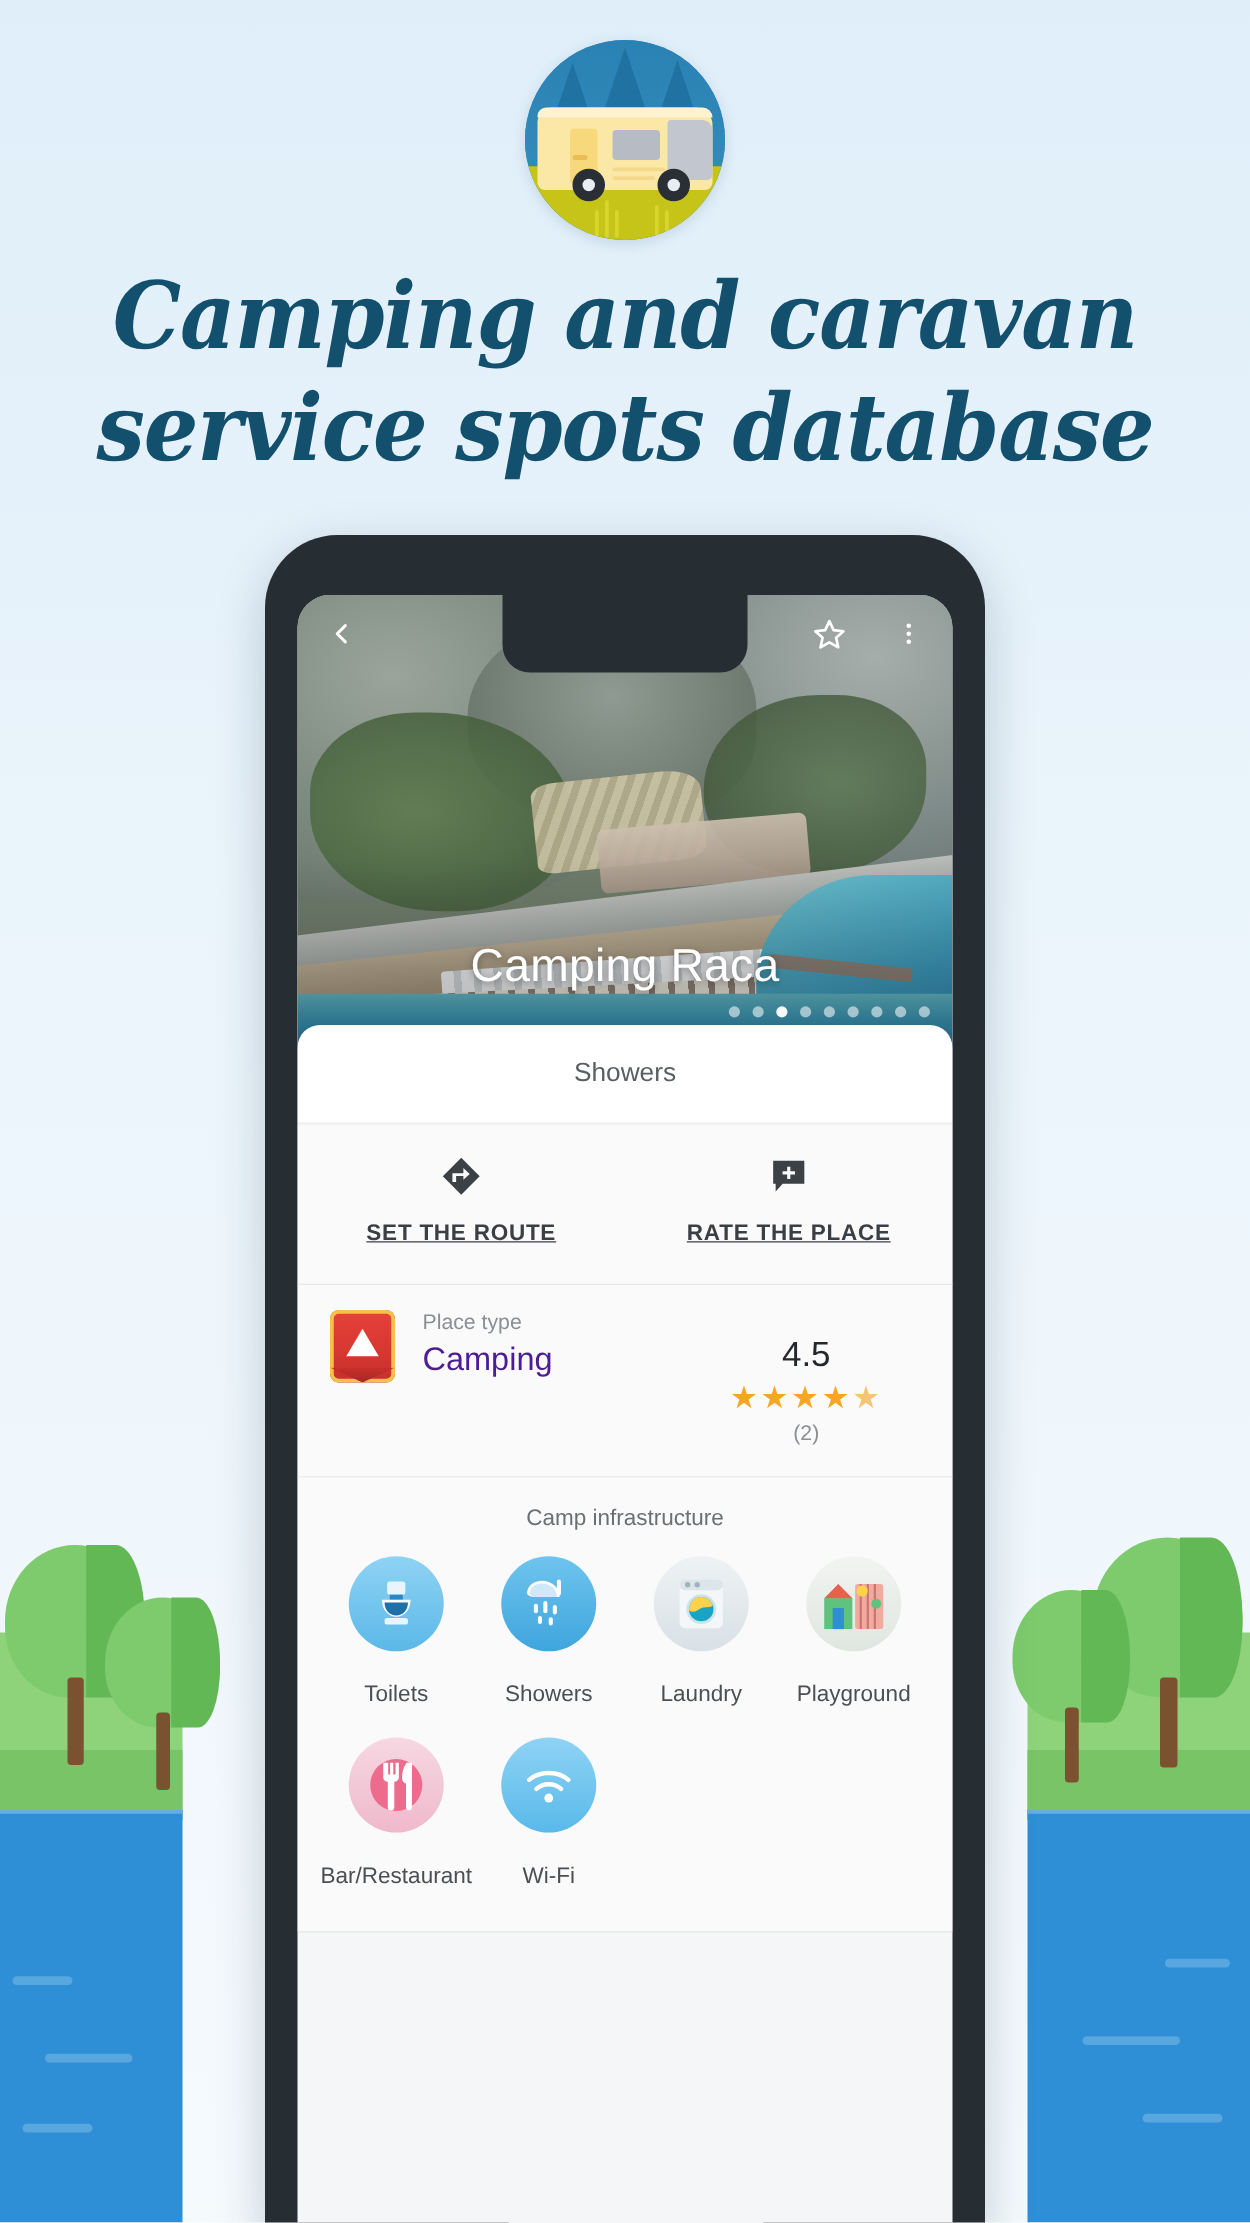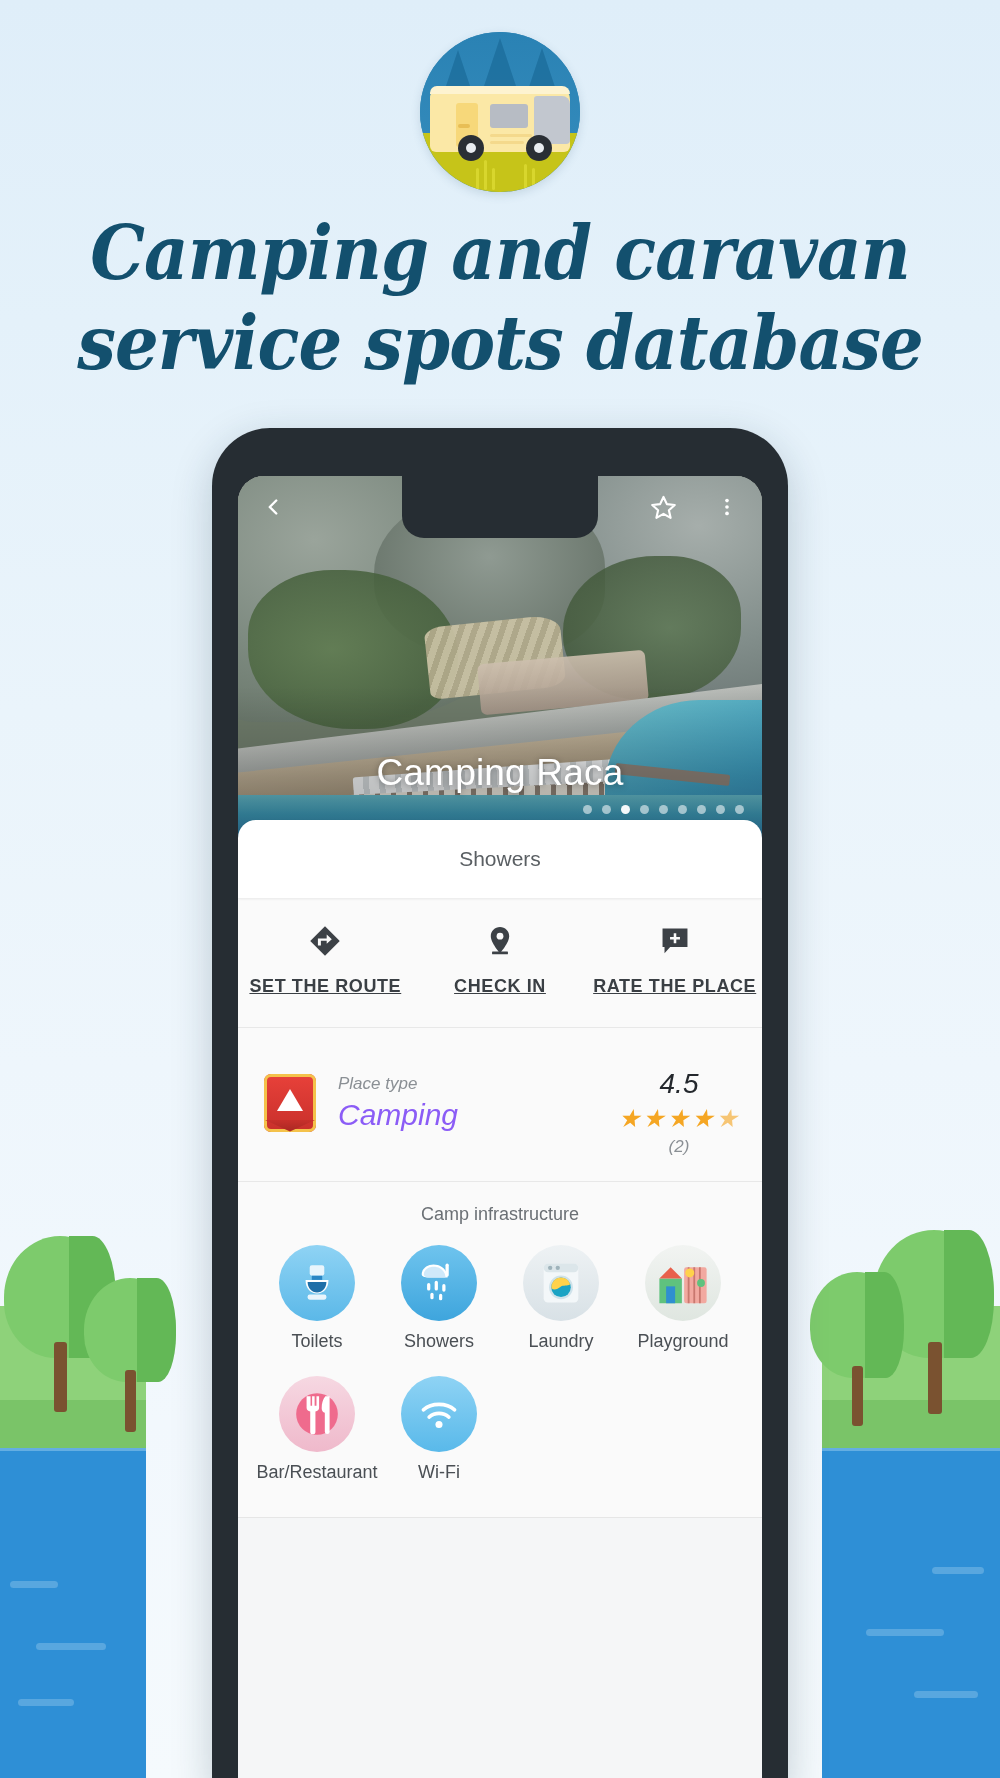--- a/index.html
+++ b/index.html
@@ -243,52 +243,51 @@
     border-bottom: 1px solid #e8e8e8;
   }
   .action { flex: 1; display:flex; flex-direction: column; align-items:center; gap: 18px; }
   .action-label {
     font-size: 18px; font-weight: 700; color: #3a3f44; letter-spacing: .6px; text-decoration: underline;
   }
 
   
   .place-row {
     background: #fafafa;
-    display: flex; align-items: center;
-    padding: 20px 8px 24px 26px;
+    display: flex; align-items: flex-start;
+    padding: 20px 42px 24px 26px;
     border-bottom: 1px solid #e8e8e8;
-    font-style: italic;
   }
   .badge-icon {
     width: 52px; height: 58px;
     background: linear-gradient(180deg,#e8413a,#c8302b);
     border-radius: 7px 7px 7px 7px;
     position: relative;
     display:flex; align-items:center; justify-content:center;
     box-shadow: inset 0 0 0 3px #f4c24a;
   }
   .badge-icon::before{
     content:""; position:absolute; left:0; right:0; bottom:0; height:12px;
     background: linear-gradient(180deg,#c8302b,#a82722);
     clip-path: polygon(0 0, 100% 0, 50% 100%);
   }
   .badge-tent { width:0;height:0; border-left:13px solid transparent; border-right:13px solid transparent; border-bottom:22px solid #fff; margin-bottom:6px;}
   .place-meta { margin-left: 22px; flex: 1; }
   .place-caption { font-size: 17px; color: #8a8f94; margin-bottom: 4px; }
-  .place-value { font-size: 30px; color: #8b5cf6; }
+  .place-value { font-size: 26px; color: #4c1d95; }
   .rating-box { text-align: center; min-width: 150px; margin-top: 20px; }
   .rating-num { font-size: 28px; color: #24282d; margin-bottom: 6px; }
   .stars { font-size: 25px; color: #f5a623; letter-spacing: 2px; line-height: 1; }
   .rating-count { font-size: 17px; color: #8a8f94; margin-top: 6px; }
 
   
   .infra { background: #fafafa; padding: 22px 18px 34px 18px; }
   .infra-title { text-align:center; font-size: 18px; color: #6b7075; margin-bottom: 20px; }
   .infra-grid { display: grid; grid-template-columns: repeat(4, 1fr); row-gap: 24px; }
-  .infra-item { display:flex; flex-direction:column; align-items:center; gap: 10px; }
+  .infra-item { display:flex; flex-direction:column; align-items:center; gap: 24px; }
   .infra-ic {
     width: 76px; height: 76px; border-radius: 50%;
     display:flex; align-items:center; justify-content:center;
     position: relative; overflow: hidden;
   }
   .infra-label { font-size: 18px; color: #4a4f54; }
 
   .ic-toilet { background: linear-gradient(180deg,#8fd3f4,#5bb8e8); }
   .ic-shower { background: linear-gradient(180deg,#6fc4ee,#3ea5dd); }
   .ic-laundry { background: linear-gradient(180deg,#eef2f4,#d8e1e6); }
@@ -446,30 +445,20 @@
           <svg width="44" height="44" viewBox="0 0 24 24" fill="#3c4146">
               <path d="M12 1.6 22.4 12 12 22.4 1.6 12 12 1.6z"></path>
               <path d="M13.2 7.4l3.6 3.3-3.6 3.3v-2.1h-4.1v3.3H7v-4.9h6.2V7.4z" fill="#fafafa"></path>
             </svg>
         </span>
         <span class="action-label">SET THE ROUTE</span>
       </div>
       <div class="action">
         <span class="ic">
           <svg width="44" height="44" viewBox="0 0 24 24" fill="#3c4146">
-              <path d="M12 2.2c-3.6 0-6.5 2.9-6.5 6.5 0 4.6 6.5 12 6.5 12s6.5-7.4 6.5-12c0-3.6-2.9-6.5-6.5-6.5z"></path>
-              <circle cx="12" cy="8.6" r="2.4" fill="#fafafa"></circle>
-              <rect x="6.4" y="19.4" width="11.2" height="2" rx="0.4"></rect>
-            </svg>
-        </span>
-        <span class="action-label">CHECK IN</span>
-      </div>
-      <div class="action">
-        <span class="ic">
-          <svg width="44" height="44" viewBox="0 0 24 24" fill="#3c4146">
               <path d="M3.2 3.2h17.6v13.1H8.6L4.6 20.6v-4.3H3.2z"></path>
               <path d="M11.1 6.6h1.8v2.6h2.6v1.8h-2.6v2.6h-1.8v-2.6H8.5V9.2h2.6z" fill="#fafafa"></path>
             </svg>
         </span>
         <span class="action-label">RATE THE PLACE</span>
       </div>
     </div>
 
     <div class="place-row">
       <div class="badge-icon">

